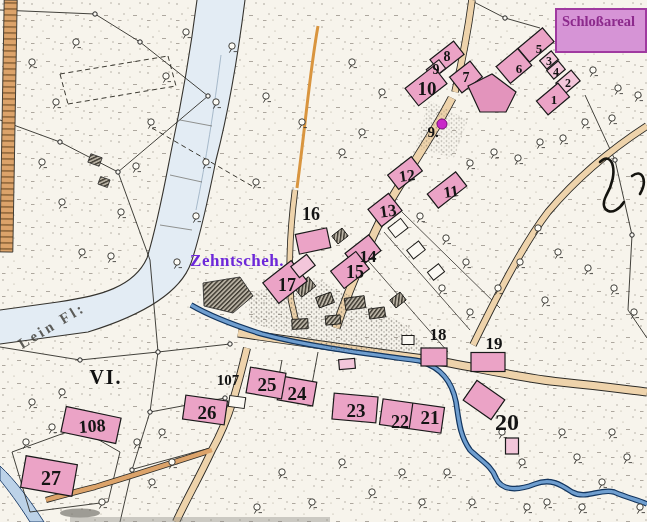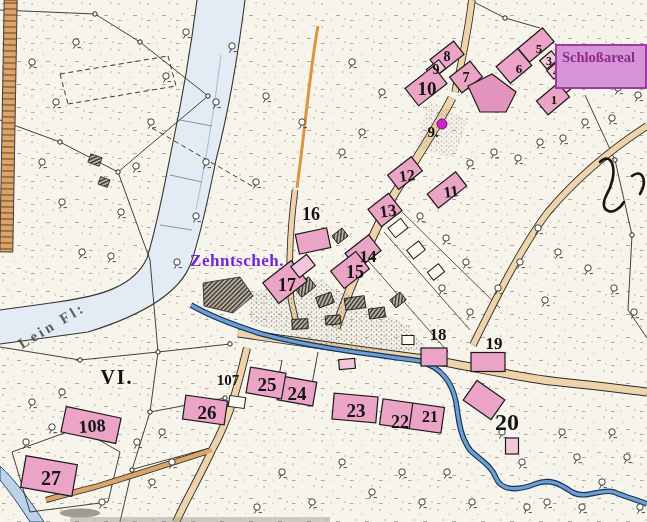--- a/index.html
+++ b/index.html
@@ -7,24 +7,24 @@
          background:#f7f4ec;font-family:"Liberation Serif",serif;}
   svg{position:absolute;left:0;top:0;}
   .num{position:absolute;transform:translate(-50%,-50%);font-weight:bold;
        color:#141414;white-space:nowrap;line-height:1;}
   .num.sm{font-size:13px;}
   .barn-label{position:absolute;transform:translate(-50%,-50%);font-weight:bold;
        font-size:17px;color:#6d28d9;white-space:nowrap;letter-spacing:.5px;}
   .river-label{position:absolute;transform:translate(-50%,-50%) rotate(-31deg);
        font-size:15px;color:#45443f;letter-spacing:3px;white-space:nowrap;font-weight:bold;opacity:.85;}
   .district{position:absolute;transform:translate(-50%,-50%);font-weight:bold;
-       font-size:20px;letter-spacing:2px;color:#111;margin-left:11px;}
+       font-size:20px;letter-spacing:2px;color:#111;}
   .legend{position:absolute;left:555px;top:8px;width:92px;height:45px;
        background:#d694d6;border:2px solid #a03aa0;box-sizing:border-box;
-       padding:2px 0 0 5px;margin-top:36px;}
+       padding:2px 0 0 5px;}
   .legend div{font-weight:bold;font-size:14.5px;color:#8c2a8c;line-height:1.35;white-space:nowrap;}
 </style>
 </head>
 <body>
 
 <div class="stage">
 
 <svg id="map" width="647" height="522" viewBox="0 0 647 522">
   <defs>
     <pattern id="stip" width="29" height="23" patternUnits="userSpaceOnUse">
@@ -613,21 +613,21 @@
 <span class="num" style="left:407px;top:176px;font-size:16px;transform:translate(-50%,-50%) rotate(-8deg)">12</span>
 <span class="num" style="left:451px;top:192px;font-size:16px;transform:translate(-50%,-50%) rotate(-8deg)">11</span>
 <span class="num" style="left:388px;top:211px;font-size:17px;transform:translate(-50%,-50%) rotate(-8deg)">13</span>
 <span class="num" style="left:368px;top:256px;font-size:17px">14</span>
 <span class="num" style="left:355px;top:272px;font-size:18px">15</span>
 <span class="num" style="left:311px;top:214px;font-size:18px">16</span>
 <span class="num" style="left:287px;top:285px;font-size:18px">17</span>
 <span class="num" style="left:438px;top:334px;font-size:17px">18</span>
 <span class="num" style="left:494px;top:343px;font-size:17px">19</span>
 <span class="num" style="left:507px;top:422px;font-size:24px">20</span>
-<span class="num" style="left:430px;top:417px;font-size:16px">21</span>
+<span class="num" style="left:430px;top:417px;font-size:19px">21</span>
 <span class="num" style="left:400px;top:422px;font-size:18px">22</span>
 <span class="num" style="left:356px;top:410px;font-size:19px">23</span>
 <span class="num" style="left:297px;top:393px;font-size:19px">24</span>
 <span class="num" style="left:267px;top:384px;font-size:19px">25</span>
 <span class="num" style="left:207px;top:412px;font-size:19px">26</span>
 <span class="num" style="left:51px;top:478px;font-size:20px">27</span>
 <span class="num" style="left:228px;top:380px;font-size:15px">107</span>
 <span class="num" style="left:92px;top:426px;font-size:18px;transform:translate(-50%,-50%) rotate(-4deg)">108</span>
 
 <span class="barn-label" style="left:237px;top:261px">Zehntscheh.</span>

